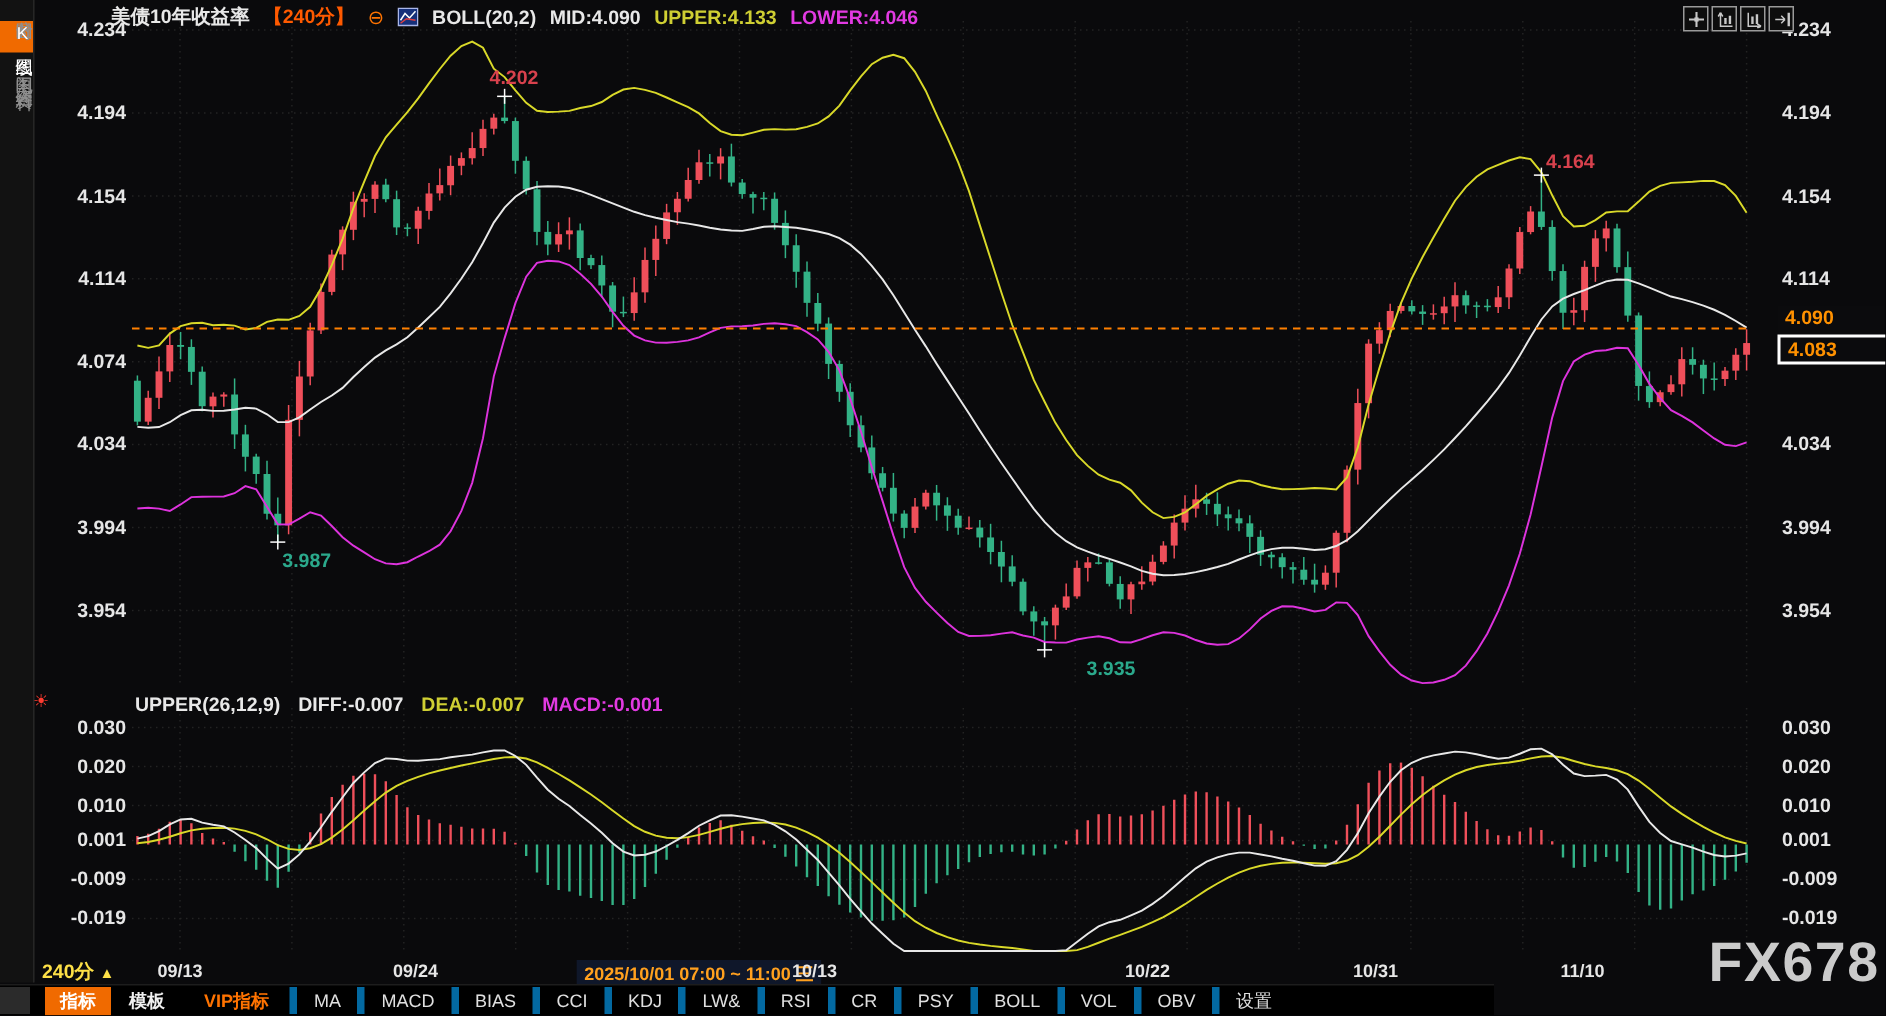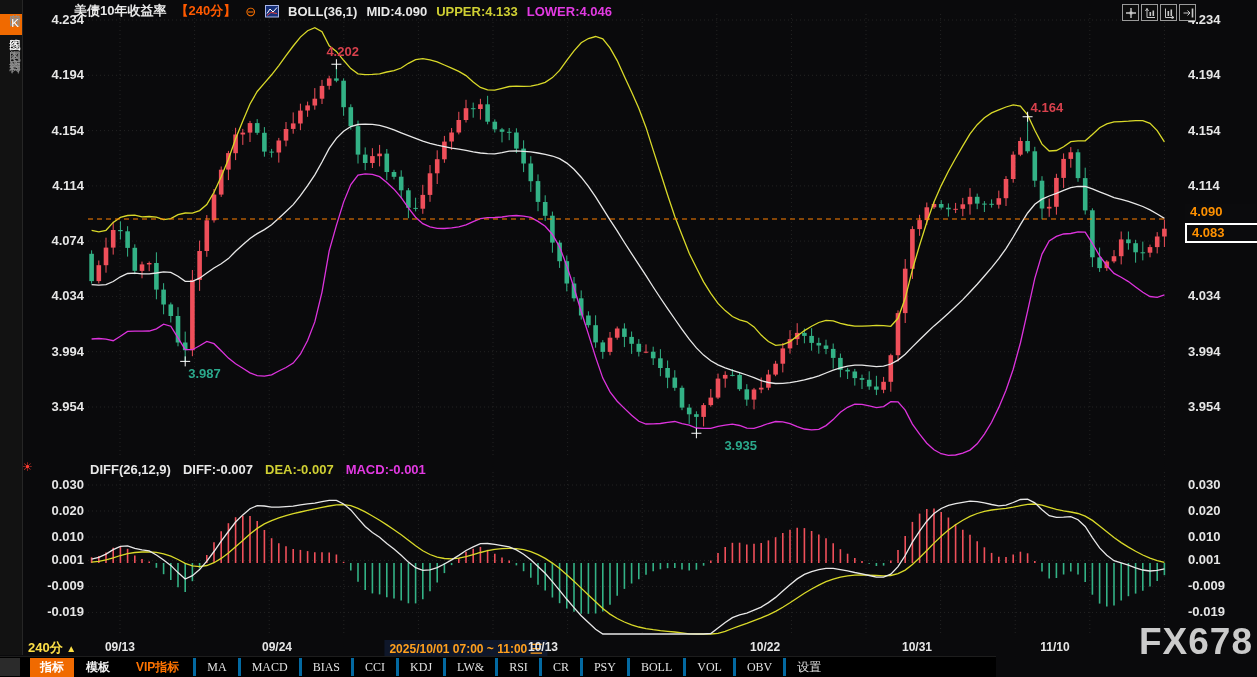--- a/index.html
+++ b/index.html
@@ -49,22 +49,22 @@
   
   #annos{position:absolute;left:0;top:0;width:1257px;height:677px;pointer-events:none;z-index:4;}
   .anno{position:absolute;font-size:13px;font-weight:bold;white-space:nowrap;}
   
   .toolbar{position:absolute;left:0;bottom:0;width:996px;height:20px;background:#000;
            border-top:1px solid #1d1d1d;display:flex;align-items:center;z-index:7;font-size:12px;}
   .tb-handle{width:20px;height:18px;background:#2b2b2b;margin-right:10px;}
   .tb-sel{background:#f06a00;color:#fff;padding:1px 10px;font-weight:bold;cursor:pointer;}
   .tb-plain{color:#f0f0f0;padding:1px 12px;font-weight:bold;cursor:pointer;}
   .tb-vip{color:#ff7300;padding:1px 14px;font-weight:bold;cursor:pointer;}
-  .tb-ind{font-family:Liberation Serif, serif;color:#e0e0e0;padding:0 11px;
-          border-left:3px solid #0369a1;font-size:12px;line-height:18px;cursor:pointer;}
+  .tb-ind{font-family:Liberation Sans, sans-serif;color:#e0e0e0;padding:0 11px;
+          border-left:5px solid #0369a1;font-size:12px;line-height:18px;cursor:pointer;}
 </style>
 </head>
 <body>
 
 <div class="page">
 
   <svg id="chart-svg" width="1257" height="677" style="position:absolute;left:0;top:0;z-index:2;">
       <line x1="120.0" y1="14" x2="120.0" y2="456" stroke="#232323" stroke-dasharray="1,3"></line>
       <line x1="120.0" y1="472" x2="120.0" y2="636" stroke="#232323" stroke-dasharray="1,3"></line>
       <line x1="194.6" y1="14" x2="194.6" y2="456" stroke="#232323" stroke-dasharray="1,3"></line>
@@ -590,21 +590,21 @@
     <span class="t-title">美债10年收益率</span>
     <span class="t-period">【240分】</span>
     <span class="t-minus">⊖</span>
     <span style="display:inline-flex;">
       <svg width="14" height="13">
           <rect x="0.5" y="0.5" width="13" height="11.5" fill="#16307a" stroke="#aab6e8"></rect>
         <polyline points="2,8.5 5,4 8,7 12,2.5" fill="none" stroke="#ffffff" stroke-width="1"></polyline>
         <polyline points="2,10.5 6,7.5 12,8.5" fill="none" stroke="#e04040" stroke-width="1"></polyline>
         </svg>
     </span>
-    <span class="t-boll">BOLL(36,1)</span>
+    <span class="t-boll">BOLL(20,2)</span>
     <span class="t-mid">MID:4.090</span>
     <span class="t-upper">UPPER:4.133</span>
     <span class="t-lower">LOWER:4.046</span>
   </div>
 
   <div class="hdr-icons">
     <span class="hicon">
       <svg width="12" height="12">
           <path d="M6 1v10M1 6h10" stroke="#c8c8c8" stroke-width="1.4" fill="none"></path>
       <rect x="4.6" y="4.6" width="2.8" height="2.8" fill="#c8c8c8"></rect>
@@ -629,21 +629,21 @@
     <span class="hicon">
       <svg width="12" height="12">
           <path d="M1.5 6h6.5M8 6L5.5 3.5M8 6l-2.5 2.5" stroke="#c8c8c8" fill="none"></path>
       <path d="M10.5 1.5v9" stroke="#c8c8c8" stroke-width="1.6" fill="none"></path>
         </svg>
       </span>
   </div>
 
   <span class="sun-icon">☀</span>
   <div class="macd-hdr">
-    <span class="m-name">DIFF(26,12,9)</span>
+    <span class="m-name">UPPER(26,12,9)</span>
     <span class="m-diff">DIFF:-0.007</span>
     <span class="m-dea">DEA:-0.007</span>
     <span class="m-macd">MACD:-0.001</span>
   </div>
 
   <div class="ptag" id="tag-line" style="top: 204.029px;">4.090</div>
   <div class="ptag boxed" id="tag-last" style="top: 222.704px;">4.083</div>
 
   <div id="labels">
       <div class="plabel left" style="top: 12px;">4.234</div>

